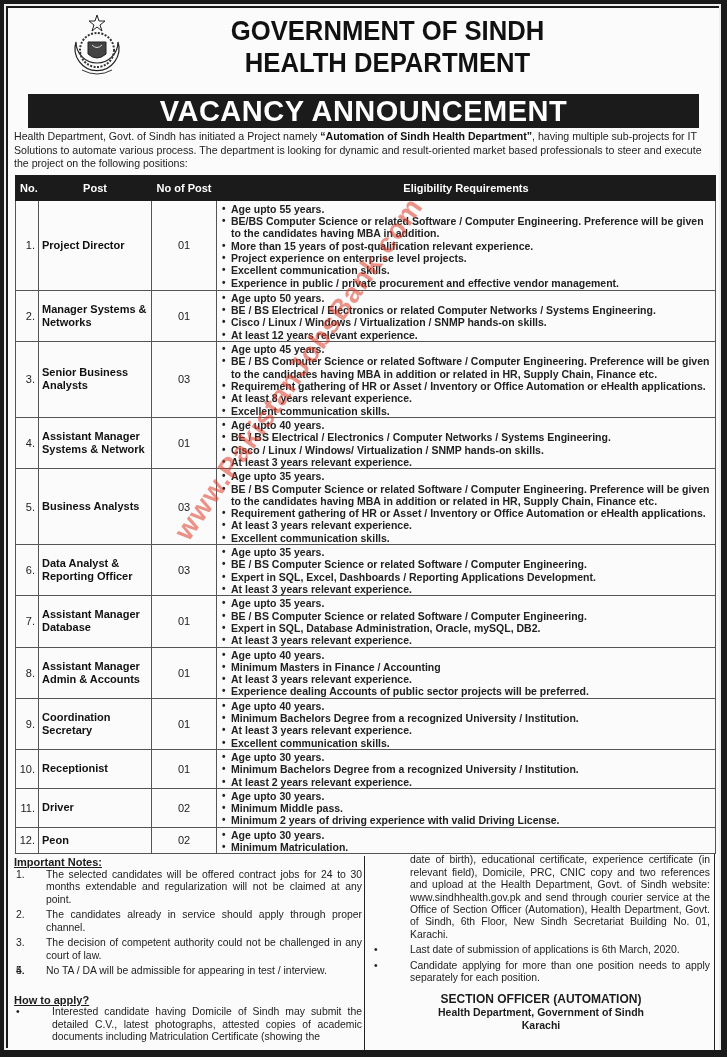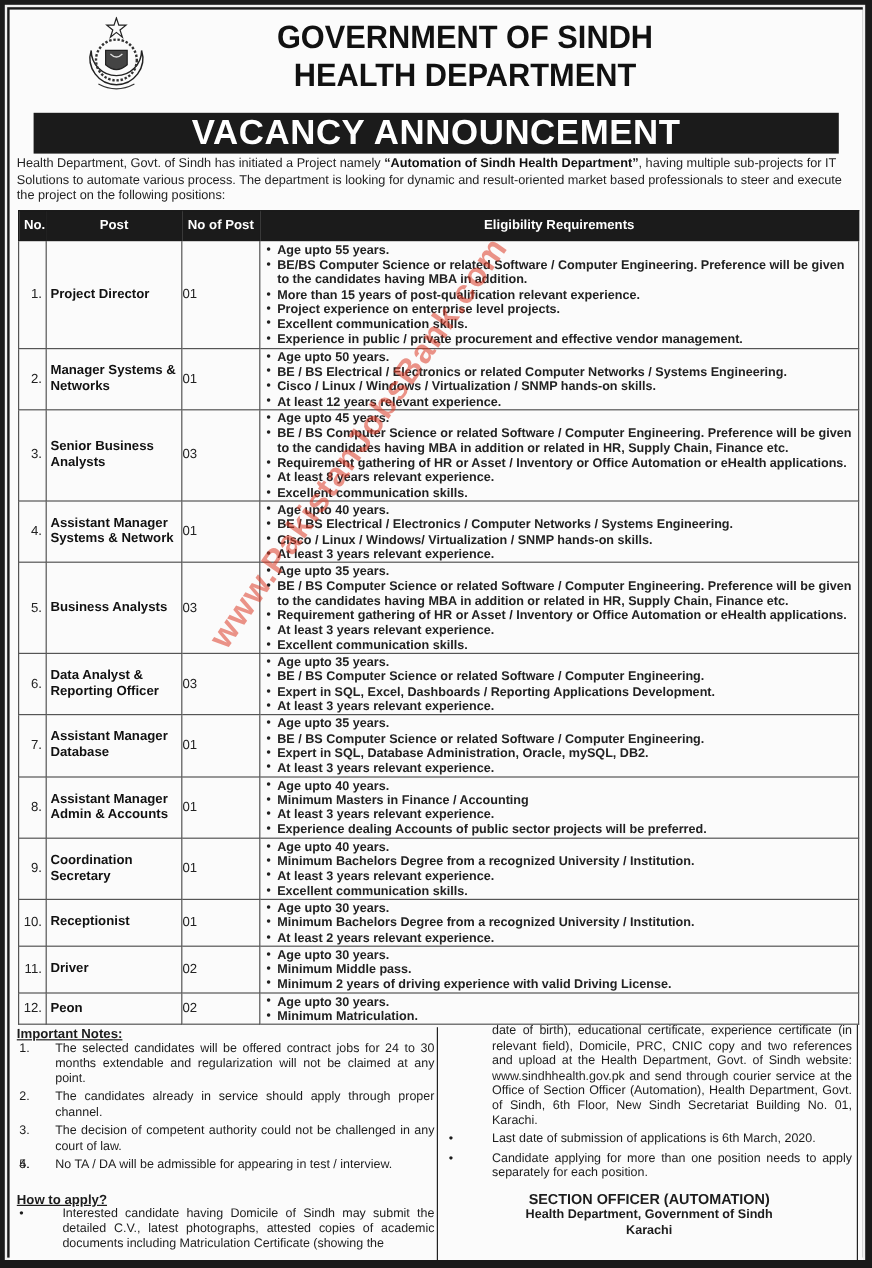--- a/index.html
+++ b/index.html
@@ -49,21 +49,21 @@
   }
   table.posts th {
     background: #1b1b1b; color: #fff; font-weight: bold;
     height: 22px; font-size: 11px; border: 1px solid #1b1b1b;
   }
   table.posts td {
     border: 1px solid #555; vertical-align: middle; padding: 0;
   }
   td.no { text-align: right; padding-right: 3px !important; font-size: 11px; color: #222; }
   td.post { font-weight: bold; padding-left: 3px !important; font-size: 11px; line-height: 13px; color: #111; }
-  td.count { font-size: 11px; color: #222; }
+  td.count { text-align: center; font-size: 11px; color: #222; }
   td.req { padding: 1px 3px 0 5px !important; }
   td.req ul { list-style: none; margin: 0; padding: 0; }
   td.req li {
     position: relative; padding-left: 9px; line-height: 12.3px; font-size: 10.5px; color: #222; font-weight: bold;
   }
   td.req li::before {
     content: "•"; position: absolute; left: 0; top: 0; font-size: 10px;
   }
   .bottom { position: relative; height: 220px; }
   .notes {

